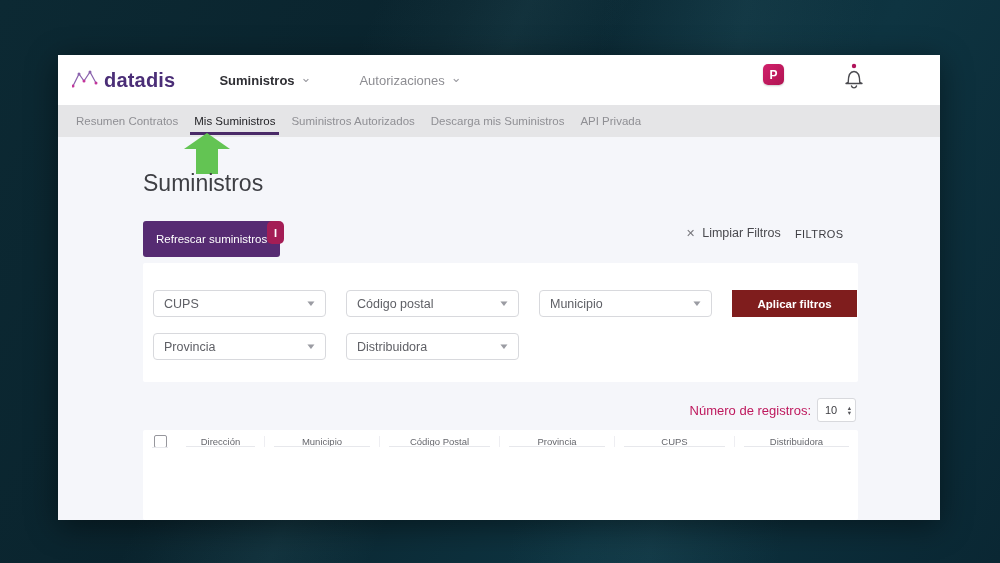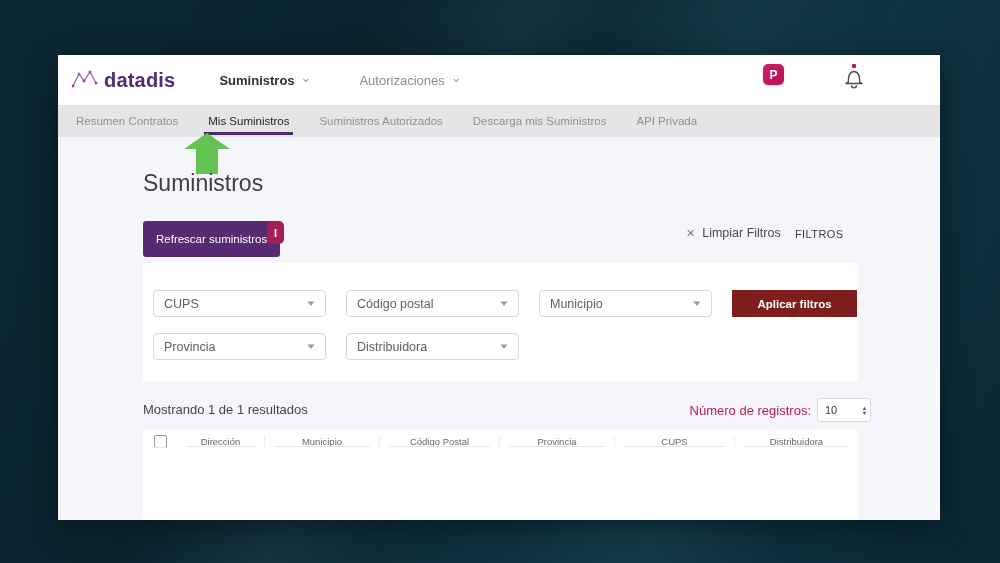--- a/index.html
+++ b/index.html
@@ -36,21 +36,21 @@
     position:absolute; left:13px; top:9px; width:21px; height:21px; border-radius:5px;
     background:linear-gradient(135deg,#d1206b,#b01452); color:#fff; font-weight:700; font-size:12px;
     display:flex; align-items:center; justify-content:center; cursor:pointer;
     box-shadow:0 1px 2px rgba(0,0,0,0.2);
   }
   .bell-wrap { position:absolute; left:92px; top:7px; width:24px; height:30px; cursor:pointer; }
 
   
   .subnav {
     position:absolute; left:0; top:50px; width:100%; height:32px;
-    background:#e5e5e7; display:flex; align-items:stretch; gap:30px; padding-left:18px;
+    background:#e5e5e7; display:flex; align-items:stretch; gap:16px; padding-left:18px;
   }
   .subnav-item { display:flex; align-items:center; font-size:11.5px; color:#8f8f94; cursor:pointer; position:relative; white-space:nowrap; }
   .subnav-item.active { color:#1e1e22; font-weight:400; }
   .subnav-item.active::after {
     content:""; position:absolute; left:-4px; right:-4px; bottom:2px; height:3px; background:#4a2a68;
   }
 
   
   .content { position:absolute; left:0; top:82px; width:100%; height:383px; }
 
@@ -91,21 +91,21 @@
   .btn-apply {
     position:absolute; left:589px; top:27px; width:125px; height:27px;
     background:#7f1d1d; color:#fff; border:none; border-radius:0;
     font-size:11.5px; font-weight:700; font-family:inherit; cursor:pointer;
   }
 
   
   .results-summary { position:absolute; left:85px; top:265px; font-size:13px; color:#44454a; }
   .records-label { position:absolute; left:558px; top:266px; width:195px; text-align:right; font-size:13px; color:#be185d; }
   .records-select {
-    position:absolute; left:759px; top:261px; width:54px; height:24px;
+    position:absolute; left:759px; top:261px; width:39px; height:24px;
     background:#fff; border:1px solid #d8d9dd; border-radius:3px;
     display:flex; align-items:center; padding:0 4px 0 7px; cursor:pointer;
   }
   .records-select .val { font-size:11px; color:#3d3d42; flex:1; }
   .spinner { display:flex; flex-direction:column; line-height:5px; font-size:6.5px; color:#55555a; }
 
   
   .table-panel {
     position:absolute; left:85px; top:293px; width:715px; height:90px;
     background:#ffffff; border-radius:2px;
@@ -212,21 +212,20 @@
         <div class="dropdown dd-r2 dd-c1">
           <span class="ph">Provincia</span>
           <span class="caret">▼</span>
         </div>
         <div class="dropdown dd-r2 dd-c2">
           <span class="ph">Distribuidora</span>
           <span class="caret">▼</span>
         </div>
       </div>
 
-      <div class="results-summary">Mostrando 1 de 1 resultados</div>
       <div class="records-label">Número de registros:</div>
       <div class="records-select">
         <span class="val">10</span>
         <span class="spinner">
           <span>▴</span>
           <span>▾</span>
         </span>
       </div>
 
       <div class="table-panel">

